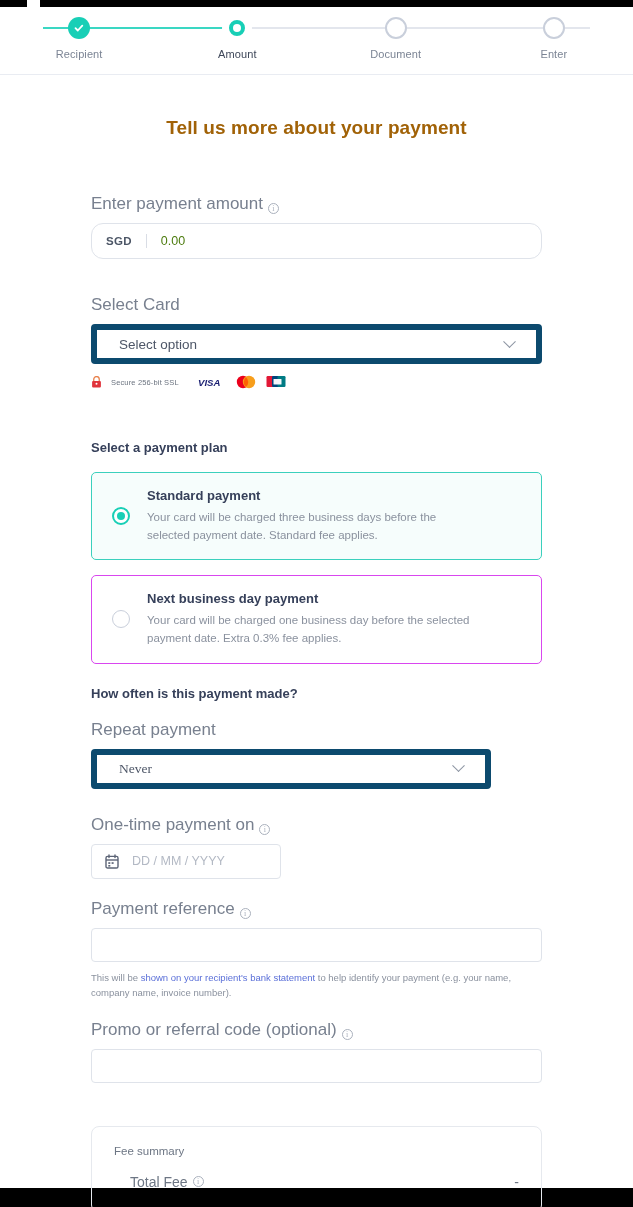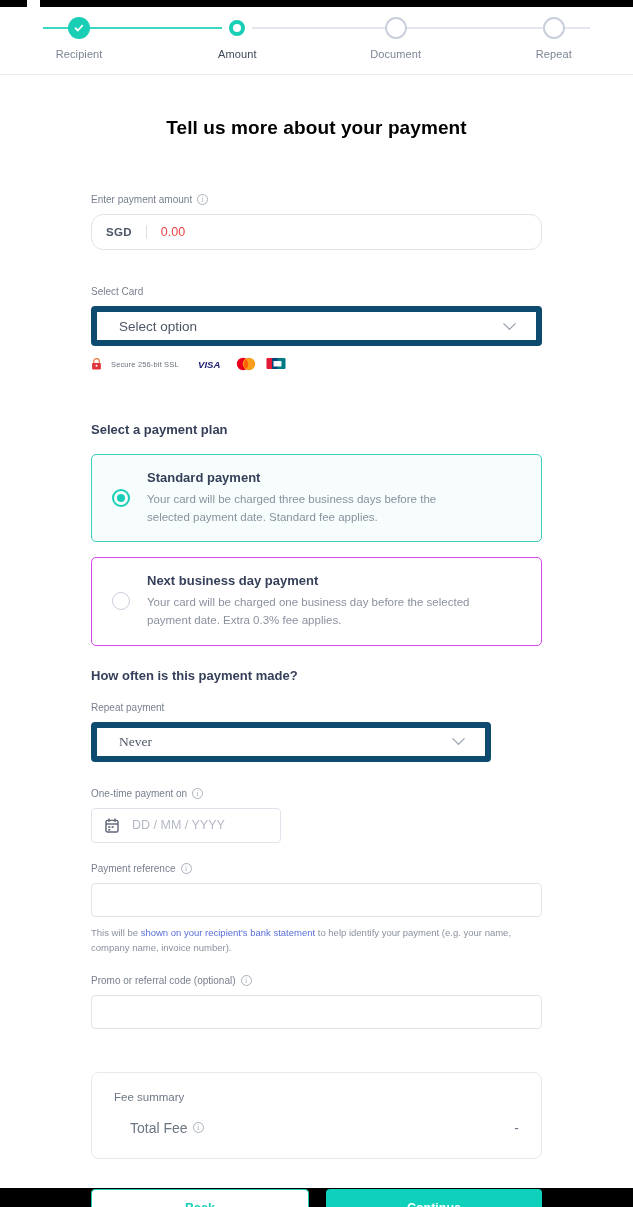--- a/index.html
+++ b/index.html
@@ -103,27 +103,27 @@
 
   
   .content {
     position: relative;
     padding: 0 91px;
   }
   .title {
     text-align: center;
     font-size: 19px;
     font-weight: bold;
-    color: #000000;
+    color: #a16207;
     padding-top: 42px;
     letter-spacing: .1px;
   }
 
   .field-label {
-    font-size: 10px;
+    font-size: 17px;
     color: #78808f;
     margin-bottom: 9px;
     display: flex;
     align-items: flex-end;
     gap: 5px;
   }
 
   .info-icon {
     display: inline-block;
     width: 11px; height: 11px;
@@ -155,21 +155,21 @@
   }
   .amount-cur {
     color: #4c5666;
     font-size: 11.5px;
     font-weight: bold;
     letter-spacing: .3px;
   }
   .amount-sep {
     width: 1px; height: 14px; background: #d9dde5; margin: 0 14px;
   }
-  .amount-ph { color: #ef4444; font-size: 12.5px; }
+  .amount-ph { color: #4d7c0f; font-size: 12.5px; }
 
   .select-box {
     height: 40px;
     border: 6px solid #0c4a6e;
     border-radius: 4px;
     display: flex;
     align-items: center;
     justify-content: space-between;
     padding: 0 22px;
     font-size: 13.5px;
@@ -357,21 +357,21 @@
           <div class="step-label active">Amount</div>
         </div>
 
         <div class="step">
           <div class="step-dot todo"></div>
           <div class="step-label">Document</div>
         </div>
 
         <div class="step">
           <div class="step-dot todo"></div>
-          <div class="step-label">Repeat</div>
+          <div class="step-label">Enter</div>
         </div>
 
       </div>
     </div>
 
     <div class="content">
 
       <div class="title">Tell us more about your payment</div>
 
       <div style="margin-top:55px;">

